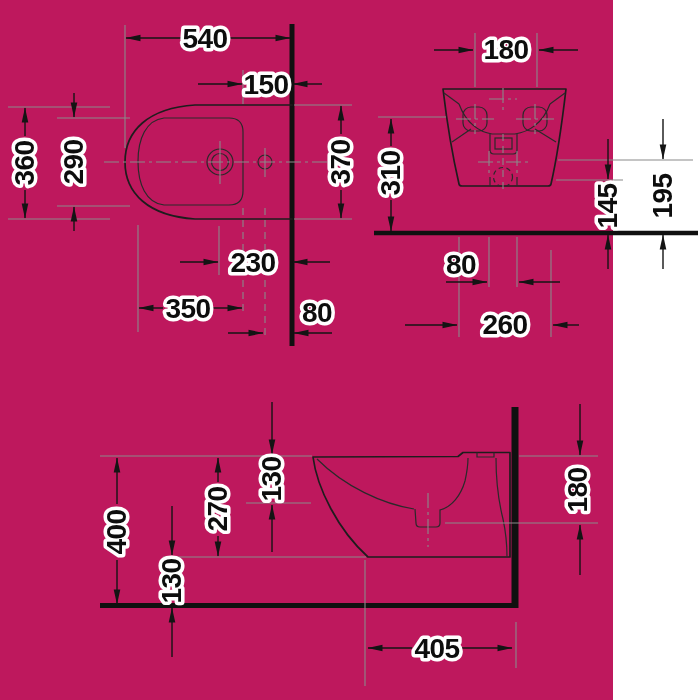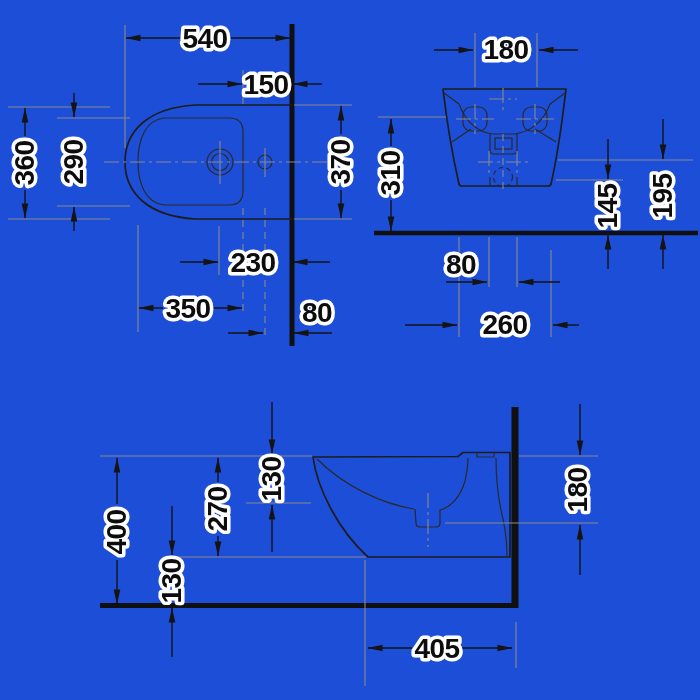--- a/index.html
+++ b/index.html
@@ -5,23 +5,23 @@
   html, body {
     margin: 0;
     padding: 0;
     background: #ffffff;
     width: 700px;
     height: 700px;
     font-family: "Liberation Sans", sans-serif;
   }
   #stage {
     position: relative;
-    width: 700px;
+    width: 613px;
     height: 700px;
-    background: #1d4ed8;
+    background: #be185d;
   }
   svg { display: block; }
   .outline  { stroke: #1d1d1d; stroke-width: 1.7; fill: none; stroke-linecap: round; stroke-linejoin: round; }
   .thin     { stroke: #2a2a2a; stroke-width: 1.2; fill: none; }
   .ext      { stroke: #8a8a8a; stroke-width: 1.1; fill: none; }
   .extd     { stroke: #8a8a8a; stroke-width: 1.1; fill: none; stroke-dasharray: 7 5; }
   .cline    { stroke: #8a8a8a; stroke-width: 1.1; fill: none; stroke-dasharray: 15 4 3 4; }
   .diml     { stroke: #141414; stroke-width: 1.4; fill: none; }
   .heavy    { stroke: #101010; fill: none; }
   .dashed   { stroke: #2a2a2a; stroke-width: 1.2; fill: none; stroke-dasharray: 4.5 3.5; }

